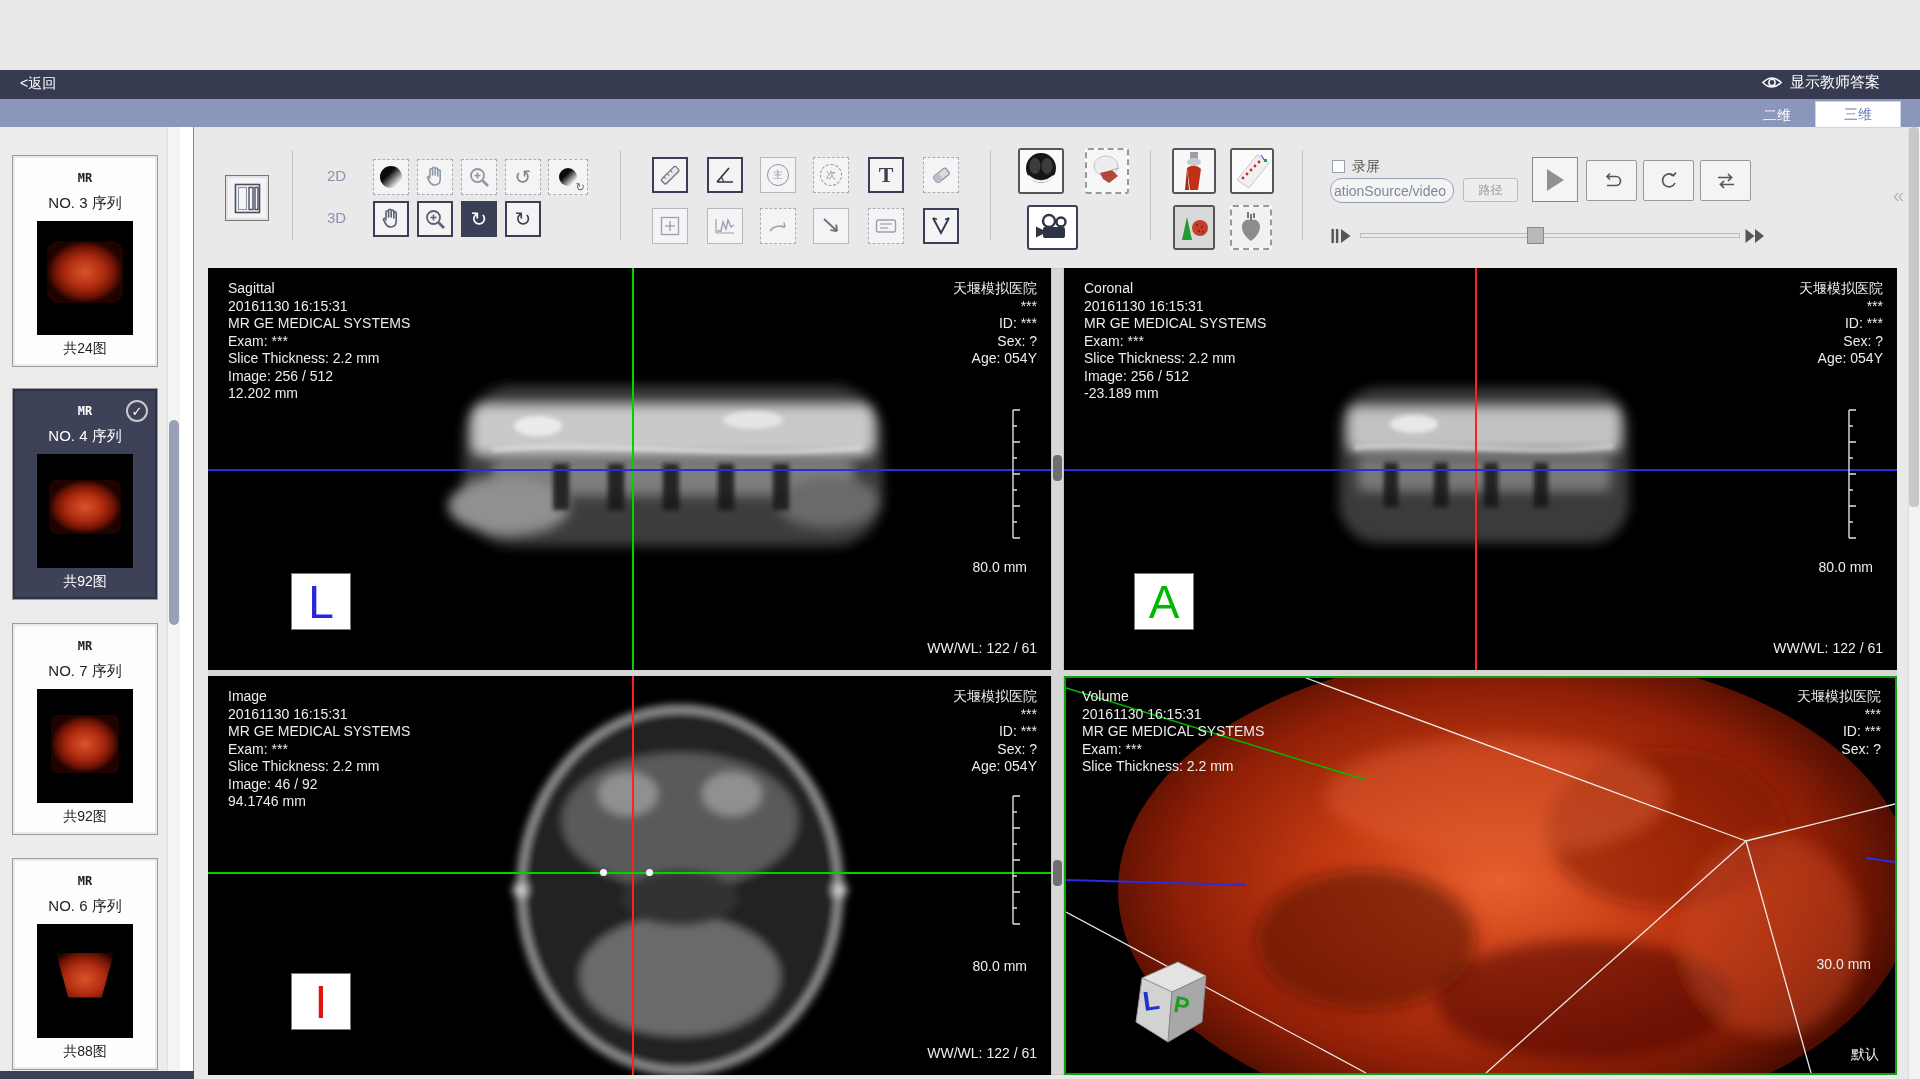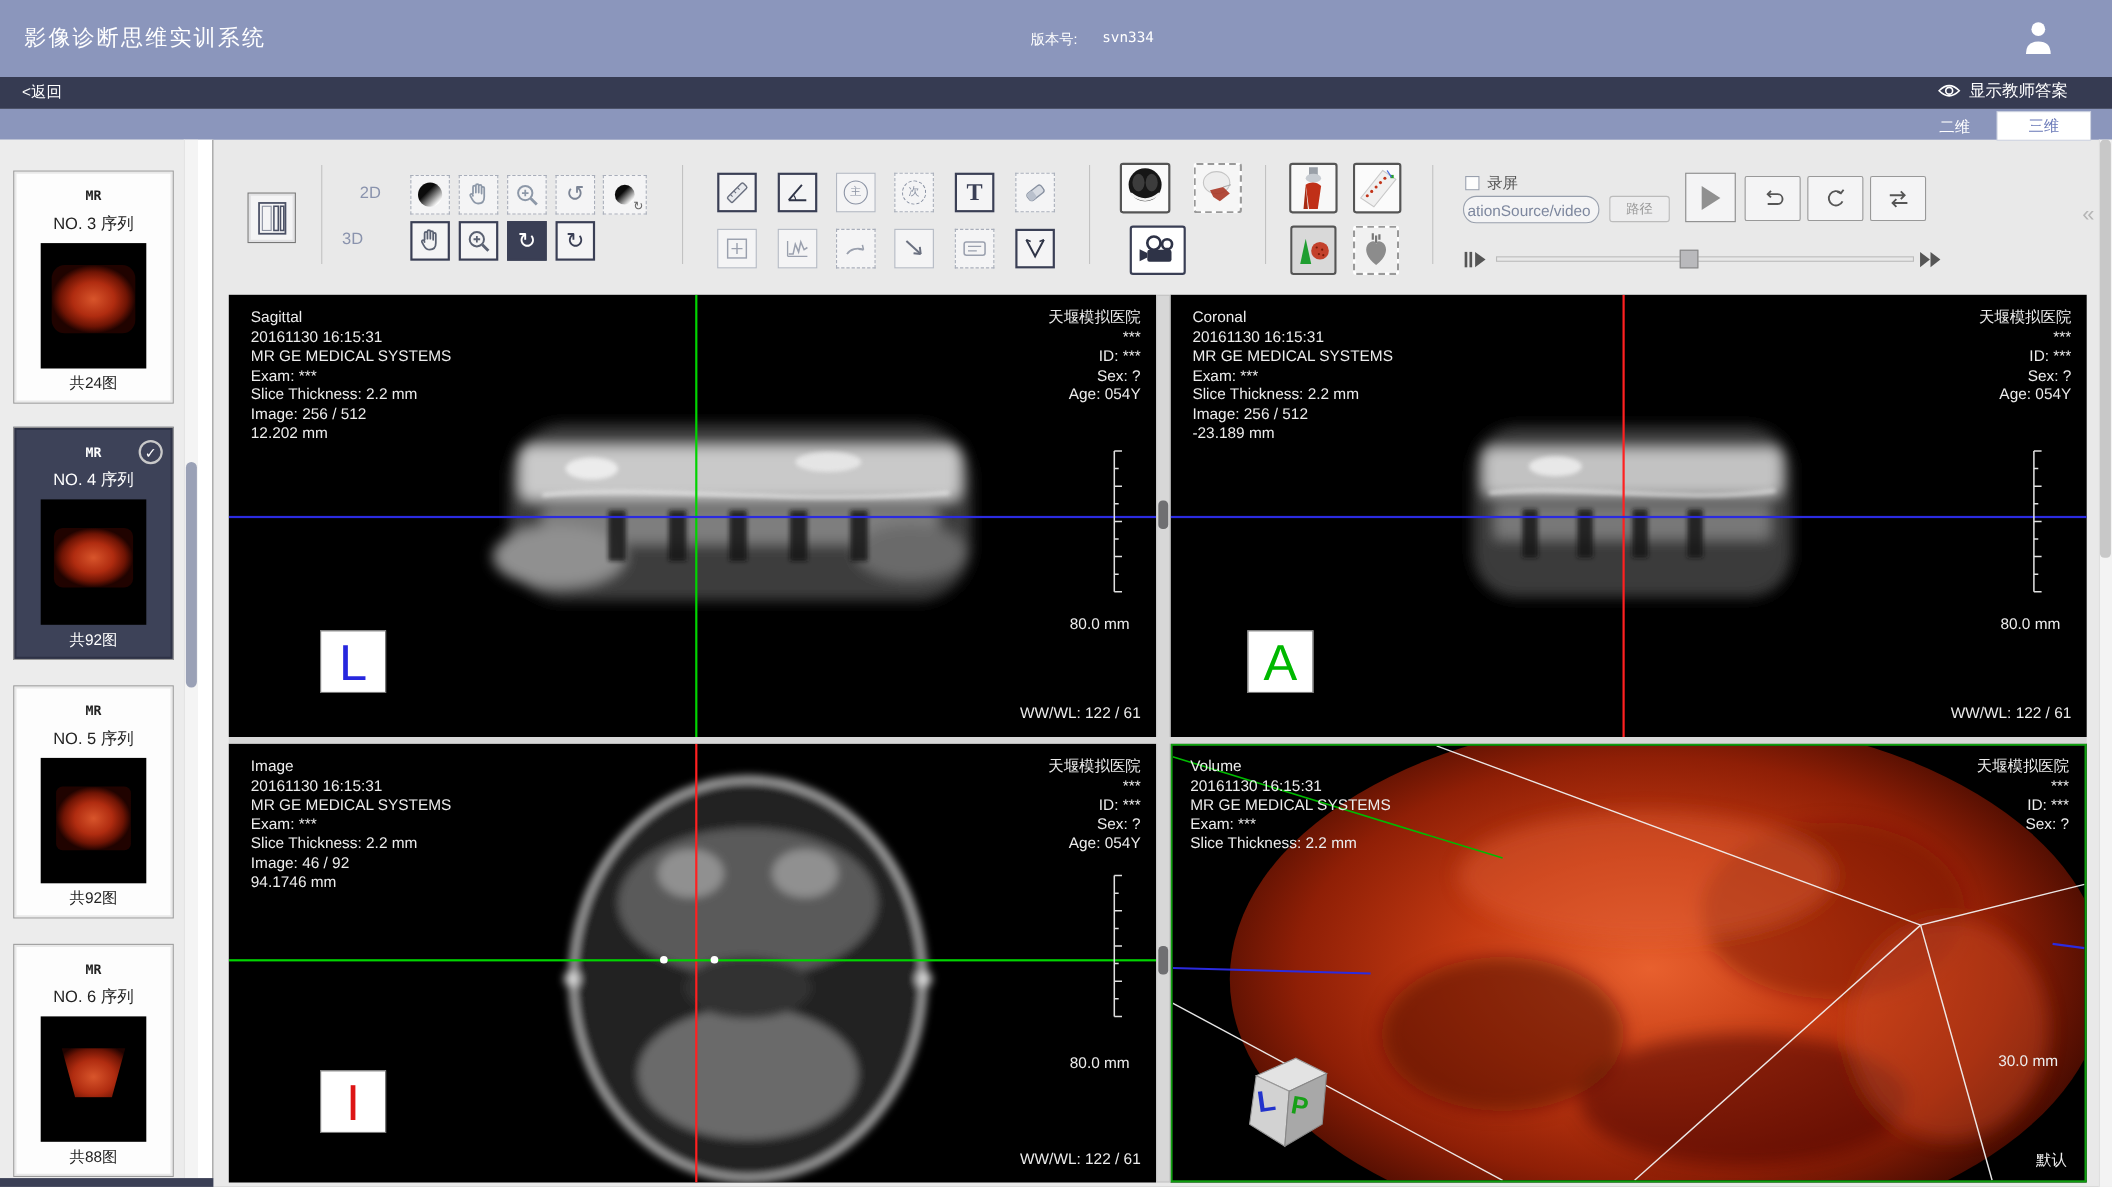--- a/index.html
+++ b/index.html
@@ -86,31 +86,20 @@
   .cube{position:absolute;left:60px;top:276px;width:90px;height:100px}
   .cube span{position:absolute;font-weight:bold}
   .cu-l{left:17px;top:32px;font-size:27px;color:#2233cc;transform:rotate(-8deg)}
   .cu-p{left:48px;top:38px;font-size:23px;color:#18a018;transform:rotate(10deg)}
 </style>
 </head>
 <body>
 
 <div class="app">
 
-  <div class="abs hdr">
-    <div class="abs hdr-title">影像诊断思维实训系统</div>
-    <span class="abs ver-label">版本号:</span>
-    <span class="abs ver-value">svn334</span>
-    <span class="abs usericon">
-      <svg width="30" height="40" viewBox="0 0 24 28">
-          <circle cx="12" cy="8" r="5" fill="#fff"></circle>
-          <path d="M3 26 q0 -9 9 -9 t9 9 z" fill="#fff"></path>
-        </svg>
-    </span>
-  </div>
 
   <div class="abs nav"></div>
   <div class="abs back">&lt;返回</div>
   <div class="abs show-ans">
     <svg width="22" height="15" viewBox="0 0 24 16">
         <path d="M2 8 q10 -10 20 0 q-10 10 -20 0 z" fill="none" stroke="#fff" stroke-width="1.6"></path>
         <circle cx="12" cy="8" r="3.4" fill="none" stroke="#fff" stroke-width="1.6"></circle>
       </svg>
     <span>显示教师答案</span>
   </div>
@@ -135,21 +124,21 @@
     <div class="mod">MR</div>
     <div class="name">NO. 4 序列</div>
     <div class="thumb">
         <div class="blob t2"></div>
       </div>
     <div class="count">共92图</div>
   </div>
 
   <div class="card" style="top:623px">
     <div class="mod">MR</div>
-    <div class="name">NO. 5 序列</div>
+    <div class="name">NO. 7 序列</div>
     <div class="thumb">
         <div class="blob t3"></div>
       </div>
     <div class="count">共92图</div>
   </div>
 
   <div class="card" style="top:858px">
     <div class="mod">MR</div>
     <div class="name">NO. 6 序列</div>
     <div class="thumb">
@@ -191,21 +180,21 @@
       </svg>
   </div>
   <div class="tb" style="left:505px;top:159px">
       <span class="rot">↺</span>
     </div>
   <div class="tb" style="left:548px;top:159px;width:40px">
       <span class="grad sm"></span>
       <span class="mini-rot">↻</span>
     </div>
 
-  <span class="mode" style="left:311px;top:209px">3D</span>
+  <span class="mode" style="left:327px;top:209px">3D</span>
   <div class="tb strong" style="left:373px;top:201px">
     <svg width="24" height="24" viewBox="0 0 24 24">
         <path d="M7 11 V5 a1.3 1.3 0 0 1 2.6 0 V10 M9.6 10 V3.6 a1.3 1.3 0 0 1 2.6 0 V10 M12.2 10 V4.4 a1.3 1.3 0 0 1 2.6 0 V10.5 M14.8 11 V6 a1.2 1.2 0 0 1 2.4 0 V14 c0 3.5 -2 6 -5.5 6 c-2.8 0 -4 -1.2 -5.5 -4 L4.6 13 c-.6 -1.2 .8 -2.3 1.8 -1.4 L7 13" fill="none" stroke="#5a6172" stroke-width="1.6" stroke-linecap="round"></path>
       </svg>
   </div>
   <div class="tb strong" style="left:417px;top:201px">
     <svg width="23" height="23" viewBox="0 0 23 23">
         <circle cx="9.5" cy="9.5" r="6.5" fill="none" stroke="#5a6172" stroke-width="1.8"></circle>
         <line x1="14.5" y1="14.5" x2="20" y2="20" stroke="#5a6172" stroke-width="2.6"></line>
         <line x1="6.5" y1="9.5" x2="12.5" y2="9.5" stroke="#5a6172" stroke-width="1.6"></line>

